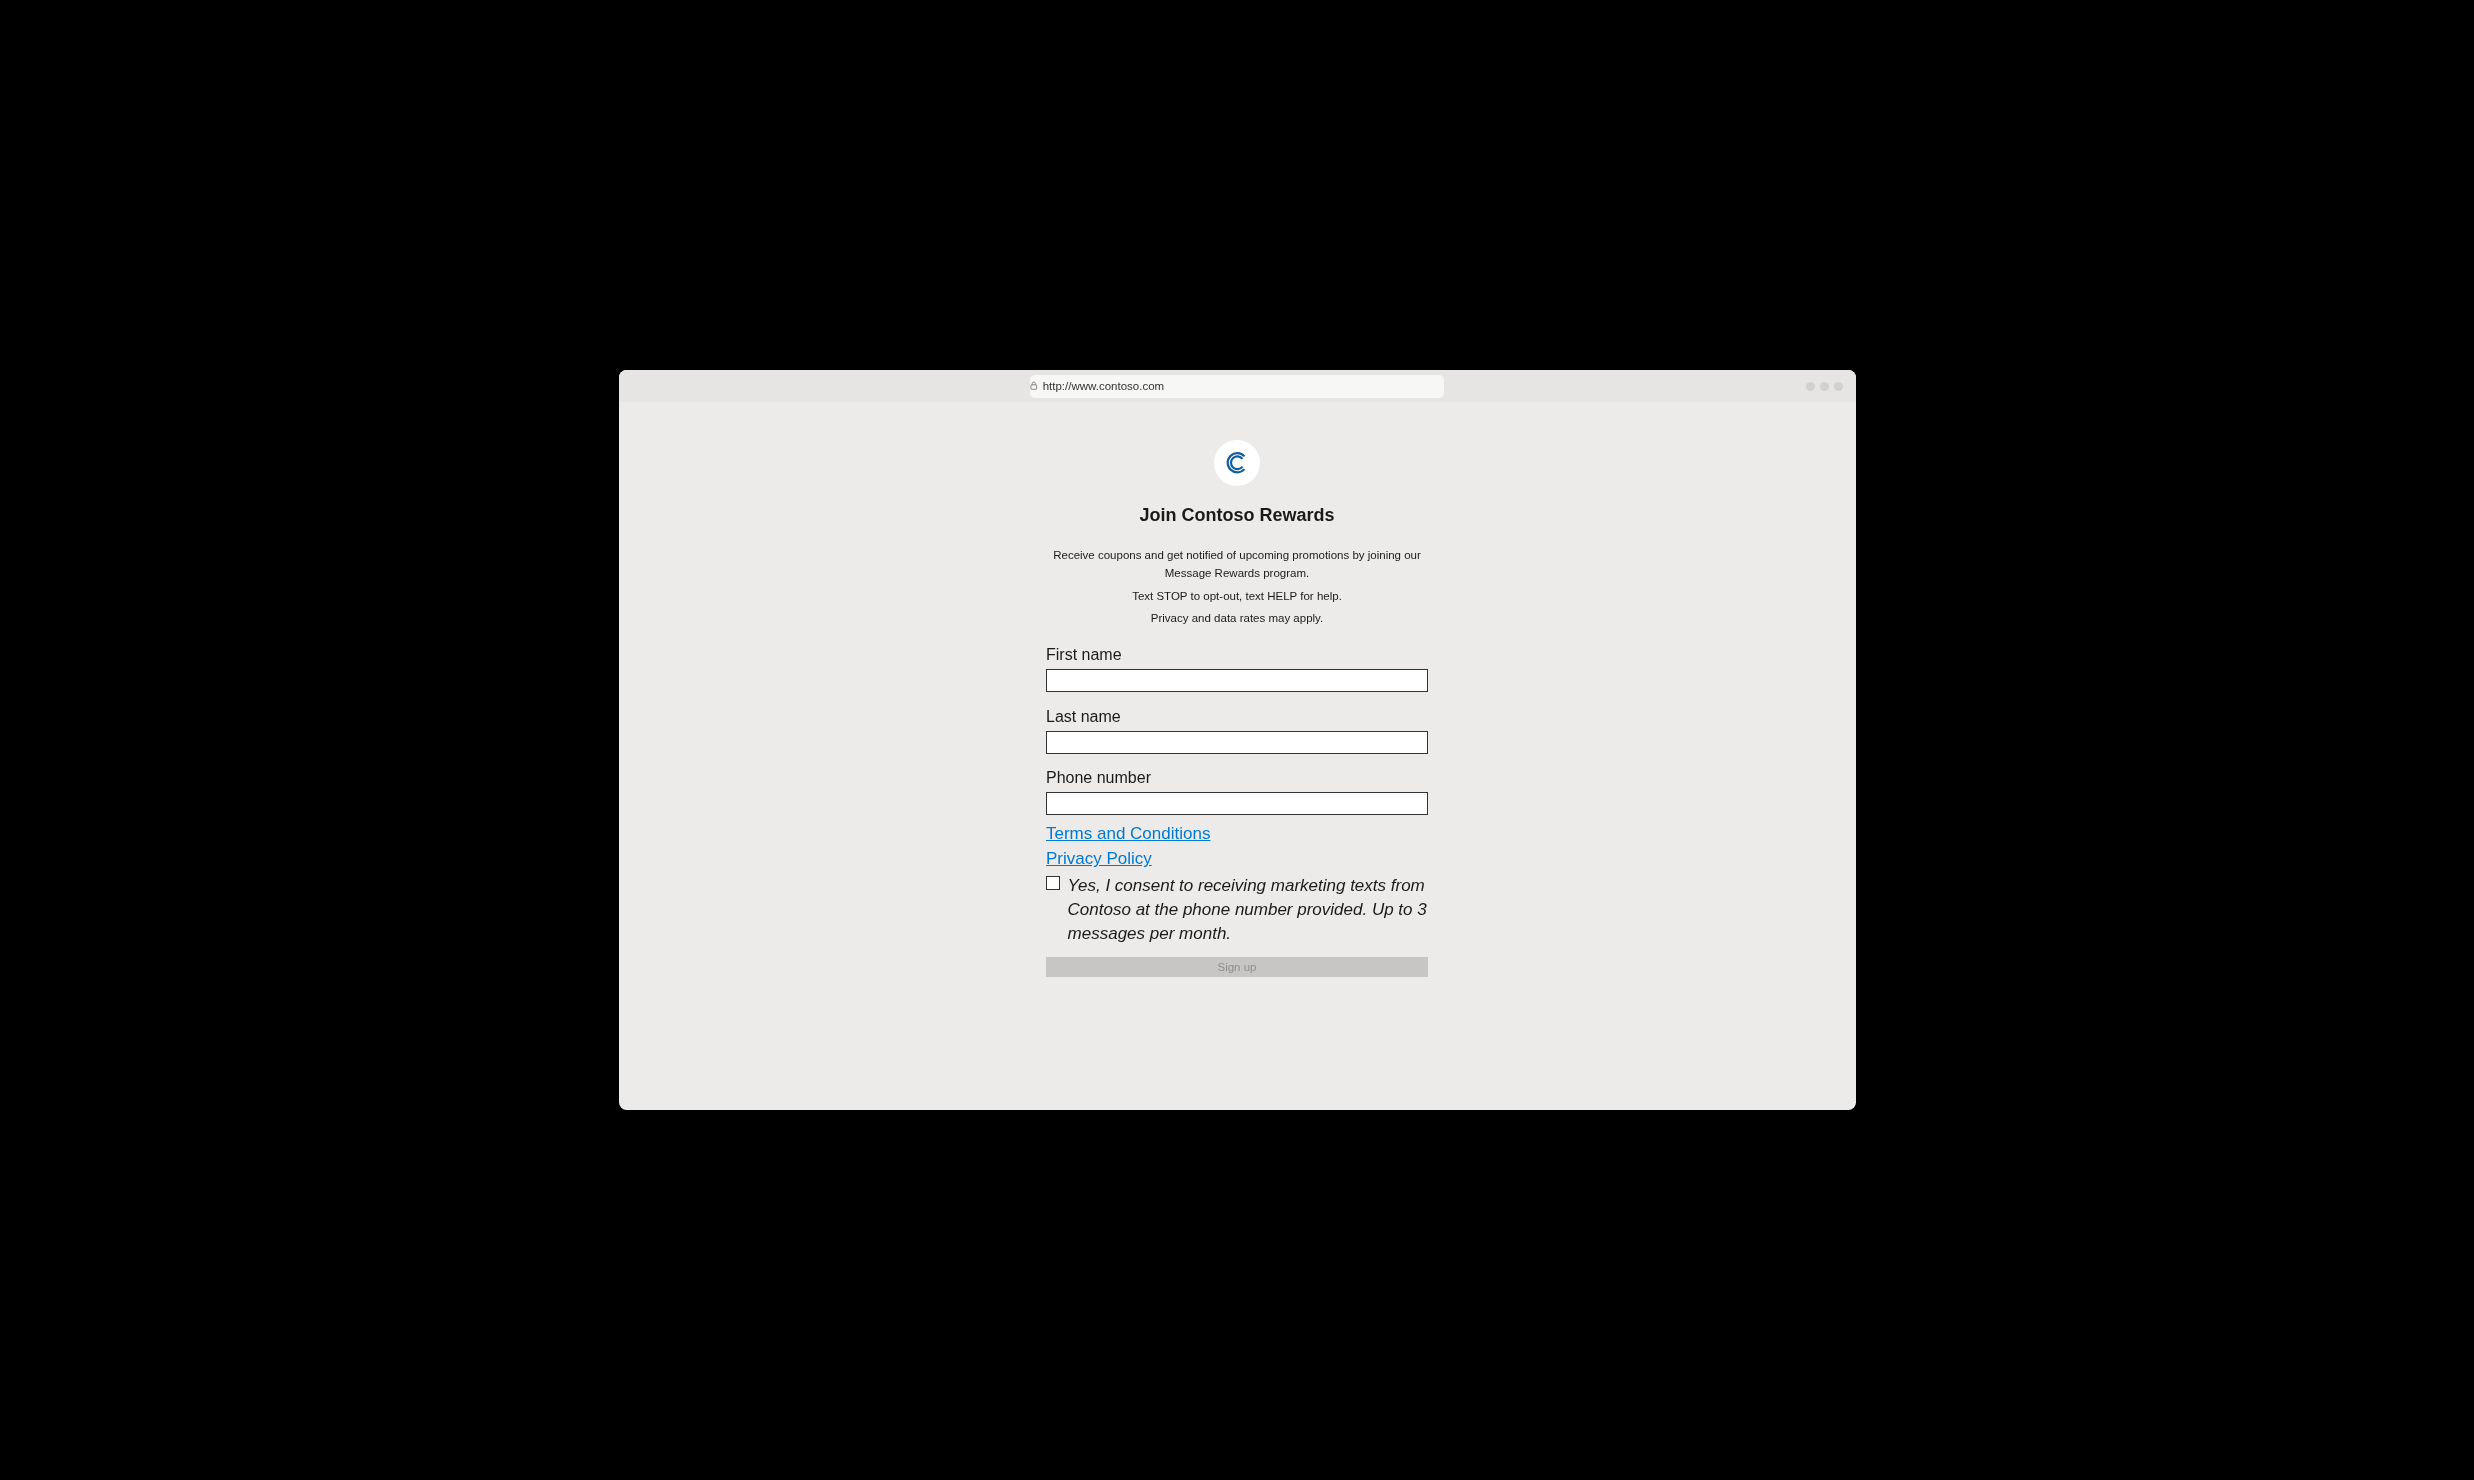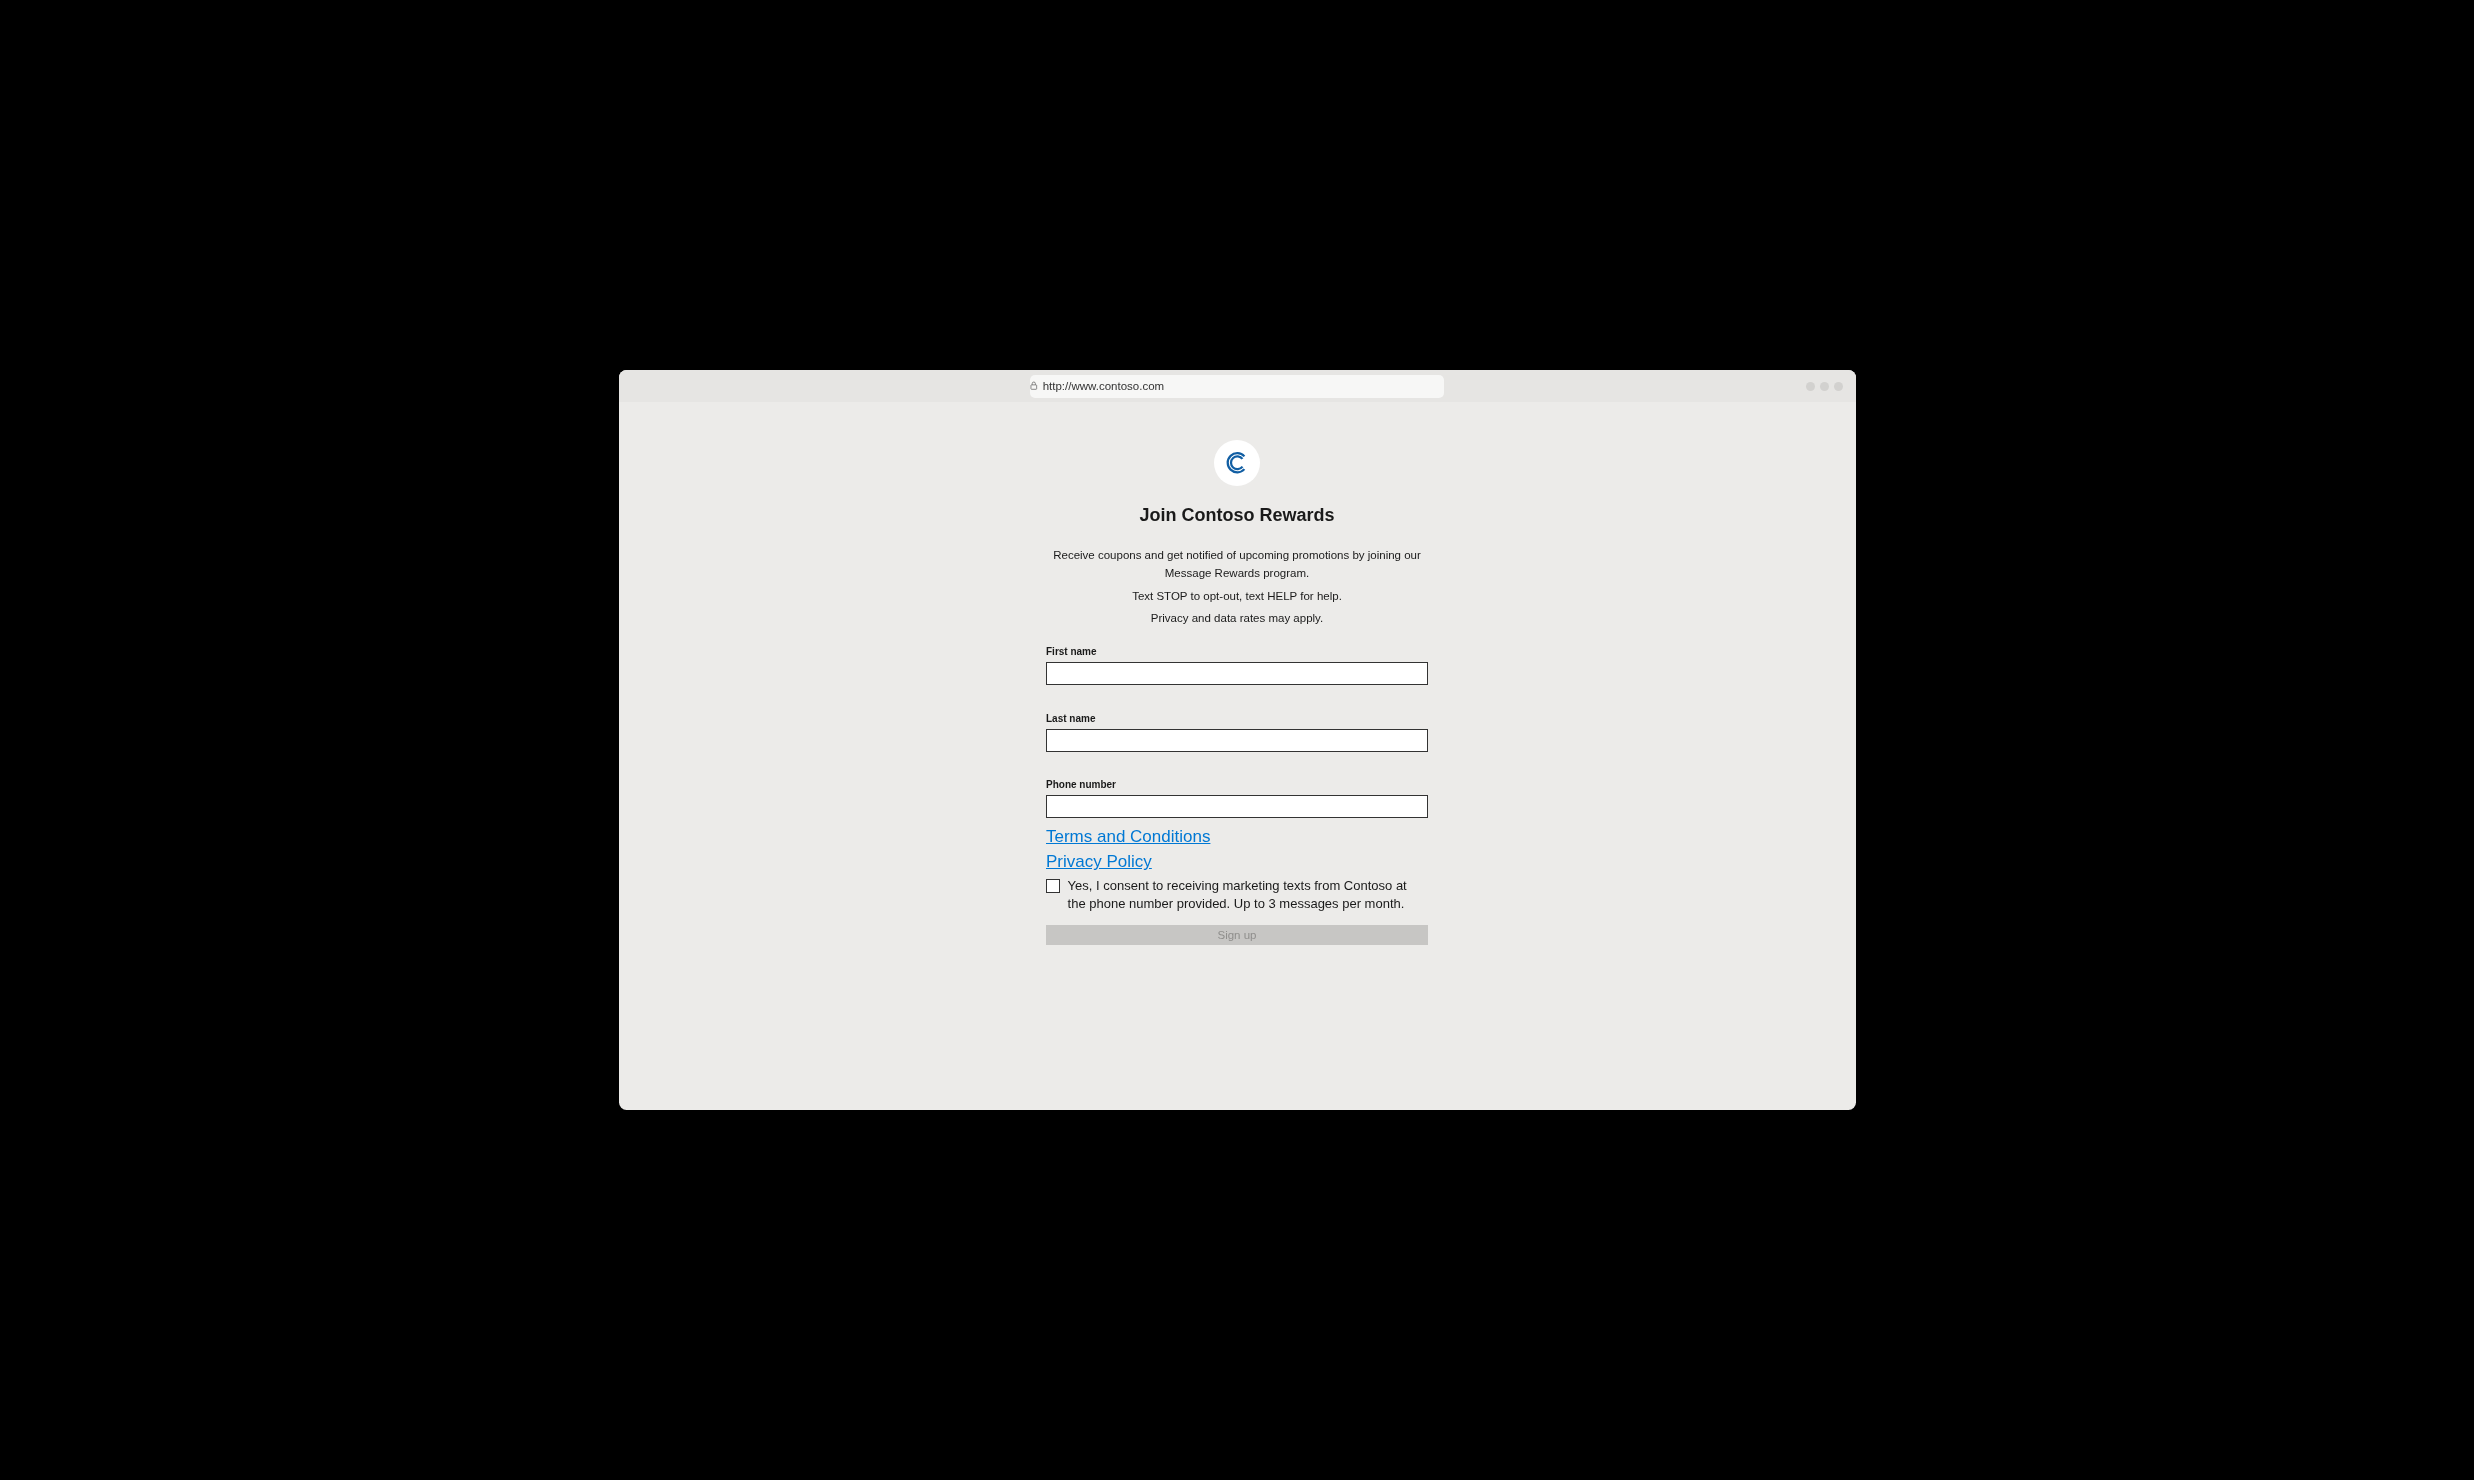--- a/index.html
+++ b/index.html
@@ -113,25 +113,24 @@
       line-height: 1.6;
       margin-bottom: 3.8px;
     }
     
     .form-section {
       margin-top: 19px;
     }
     
     .form-label {
       display: block;
-      font-size: 10px;
+      font-size: 16px;
       color: #1a1a1a;
       margin-bottom: 5.1px;
-      font-weight: 700;
-      margin-top: 12px;
+      font-weight: 400;
     }
     
     .form-input {
       width: 100%;
       height: 23px;
       border: 0.6px solid #333;
       background: #fff;
       padding: 0 6.4px;
       font-size: 10.2px;
       margin-bottom: 15.3px;
@@ -158,23 +157,24 @@
       width: 14px;
       height: 14px;
       border: 0.6px solid #333;
       background: #fff;
       flex-shrink: 0;
       margin-top: 1.3px;
       cursor: pointer;
     }
     
     .consent-text {
-      font-size: 13px;
+      font-size: 17px;
       color: #1a1a1a;
       line-height: 1.4;
+      font-style: italic;
     }
     
     .signup-button {
       width: 100%;
       height: 20px;
       background: #c7c6c4;
       border: none;
       color: #8f8e8c;
       font-size: 11.5px;
       cursor: not-allowed;

